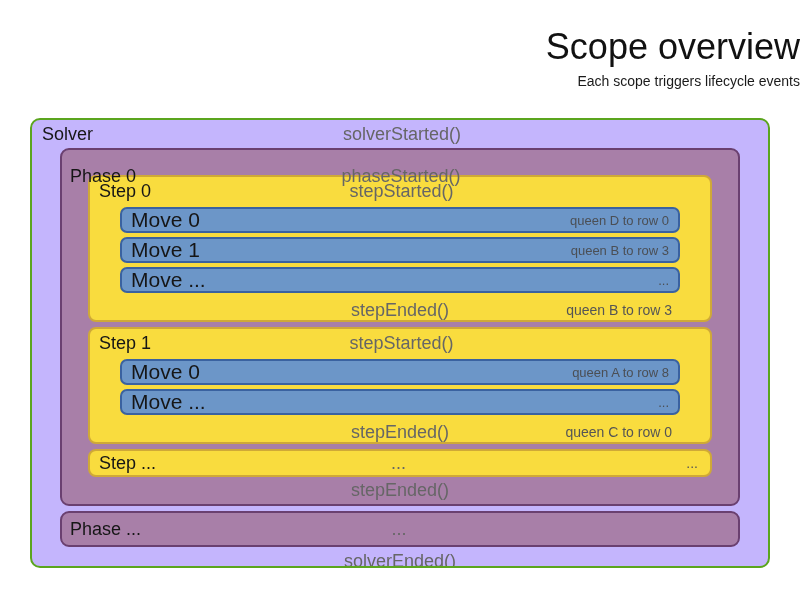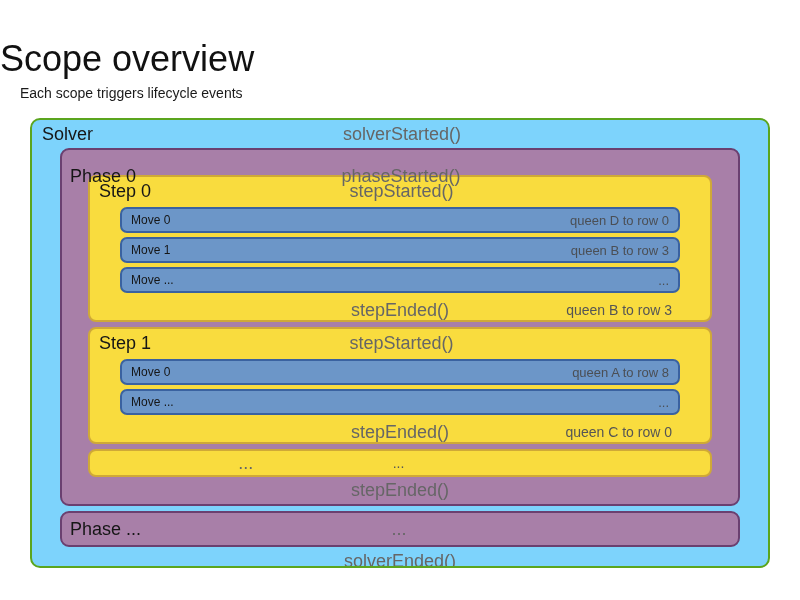--- a/index.html
+++ b/index.html
@@ -4,37 +4,37 @@
 <style>
   * { box-sizing: border-box; margin: 0; padding: 0; }
   html, body { width: 800px; height: 600px; }
   body {
     background: #ffffff;
     font-family: "Liberation Sans", sans-serif;
     position: relative;
     overflow: hidden;
   }
 
-  .title-block { position: absolute; top: 40px; left: 0; width: 800px; text-align: left; }
+  .title-block { position: absolute; top: 28px; left: 0; width: 800px; text-align: right; }
   .page-title { font-size: 36px; font-weight: 400; color: #111; line-height: 1.05; }
   .page-subtitle { font-size: 14px; color: #1a1a1a; margin-top: 7px; margin-left: 20px; }
 
   
   .row { display: grid; grid-template-columns: 1fr auto 1fr; align-items: center; }
   .row .cell-left  { text-align: left;  }
   .row .cell-center{ text-align: center;}
   .row .cell-right { text-align: right; }
 
   .label  { font-size: 18px; color: #161616; white-space: nowrap; }
   .method { font-size: 18px; color: #666666; white-space: nowrap; }
   .note   { font-size: 14px; color: #555555; white-space: nowrap; }
 
   .solver-box {
     position: absolute; left: 30px; top: 118px; width: 740px; height: 450px;
-    background: #7dd3fc; border: 2px solid #5BA51E; border-radius: 10px;
+    background: #c4b5fd; border: 2px solid #5BA51E; border-radius: 10px;
     overflow: hidden;
   }
   .solver-header { height: 28px; padding: 0 6px 0 10px; }
   .solver-footer { height: 28px; }
 
   .phase-box {
     margin: 0 28px; height: 358px;
     background: #A87FA8; border: 2px solid #6A4070; border-radius: 9px;
     overflow: hidden;
   }
@@ -58,21 +58,21 @@
   .step-footer { height: 26px; }
   .step-footer .cell-right { padding-right: 38px; }
 
   .moves { margin: 2px 30px 0 30px; }
   .move-row {
     height: 26px; margin-bottom: 4px;
     background: #6C96C8; border: 2px solid #3A62A0; border-radius: 7px;
     display: flex; justify-content: space-between; align-items: center;
     padding: 0 9px;
   }
-  .move-label { font-size: 12px; color: #161616; white-space: nowrap; }
+  .move-label { font-size: 21px; color: #161616; white-space: nowrap; }
   .move-note  { font-size: 13px; color: #4b4f55; white-space: nowrap; }
 </style>
 </head>
 <body>
 
 <div class="title-block">
   <div class="page-title">Scope overview</div>
   <div class="page-subtitle">Each scope triggers lifecycle events</div>
 </div>
 
@@ -136,20 +136,21 @@
         </div>
       </div>
       <div class="row step-footer">
         <span class="cell-left"></span>
         <span class="method cell-center">stepEnded()</span>
         <span class="note cell-right">queen C to row 0</span>
       </div>
     </div>
 
     <div class="row step-box step-more">
+      <span class="label cell-left">Step ...</span>
       <span class="method cell-center">...</span>
       <span class="note cell-right">...</span>
     </div>
 
     <div class="row phase-footer">
       <span class="cell-left"></span>
       <span class="method cell-center">stepEnded()</span>
       <span class="cell-right"></span>
     </div>
 

